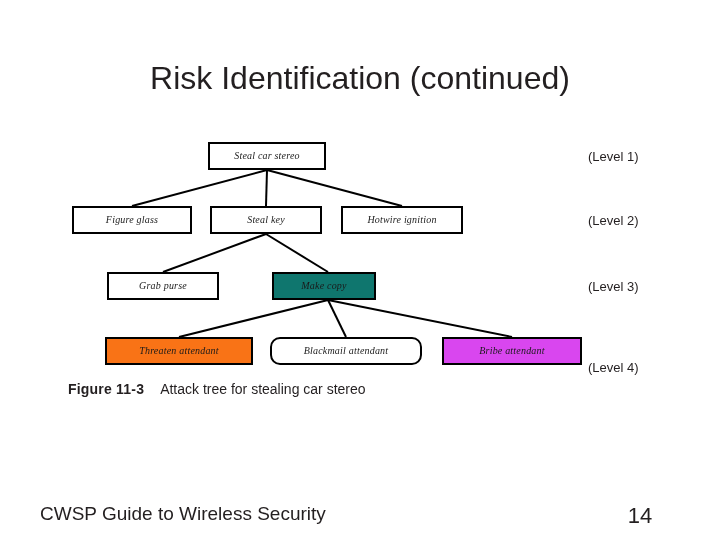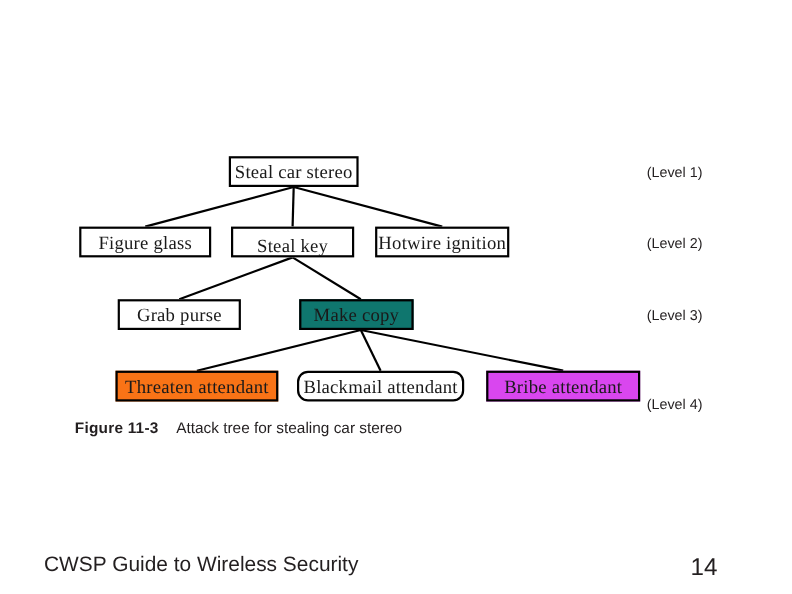--- a/index.html
+++ b/index.html
@@ -51,28 +51,29 @@
     height: 290px;
   }
 
   
   .tree-node {
     position: absolute;
     box-sizing: border-box;
     background: #ffffff;
     border: 2px solid #000000;
     font-family: "Liberation Serif", serif;
-    font-size: 17px;
+    font-size: 10px;
     line-height: 1;
     color: #1a1a1a;
     display: flex;
     align-items: center;
     justify-content: center;
     white-space: nowrap;
     letter-spacing: 0.2px;
+    font-style: italic;
   }
 
   
   .level-label {
     position: absolute;
     font-family: "Liberation Sans", sans-serif;
     font-size: 13px;
     color: #231f20;
     white-space: nowrap;
   }
@@ -118,41 +119,42 @@
     font-family: "Liberation Sans", sans-serif;
     font-size: 22px;
     color: #231f20;
   }
 </style>
 </head>
 <body>
 
 <div id="slide">
 
+  <div id="slide-title">Risk Identification (continued)</div>
 
   <div id="figure-area">
 
     <svg id="tree-svg" viewBox="0 0 720 290" aria-hidden="true">
         <line x1="267" y1="50" x2="132" y2="86" stroke="#000000" stroke-width="2"></line>
         <line x1="267" y1="50" x2="266" y2="86" stroke="#000000" stroke-width="2"></line>
         <line x1="267" y1="50" x2="402" y2="86" stroke="#000000" stroke-width="2"></line>
         <line x1="266" y1="114" x2="163" y2="152" stroke="#000000" stroke-width="2"></line>
         <line x1="266" y1="114" x2="328" y2="152" stroke="#000000" stroke-width="2"></line>
         <line x1="328" y1="180" x2="179" y2="217" stroke="#000000" stroke-width="2"></line>
         <line x1="328" y1="180" x2="346" y2="217" stroke="#000000" stroke-width="2"></line>
         <line x1="328" y1="180" x2="512" y2="217" stroke="#000000" stroke-width="2"></line>
       </svg>
 
   <div class="tree-node" style="left: 208px; top: 22px; width: 118px; height: 28px; border-color: rgb(0, 0, 0); background: rgb(255, 255, 255);">
         <span>Steal car stereo</span>
       </div>
       <div class="tree-node" style="left: 72px; top: 86px; width: 120px; height: 28px; border-color: rgb(0, 0, 0); background: rgb(255, 255, 255);">
         <span>Figure glass</span>
       </div>
-      <div class="tree-node" style="left: 210px; top: 86px; width: 112px; height: 28px; border-color: rgb(0, 0, 0); background: rgb(255, 255, 255); align-items: flex-end;">
+      <div class="tree-node" style="left: 210px; top: 86px; width: 112px; height: 28px; border-color: rgb(0, 0, 0); background: rgb(255, 255, 255);">
         <span>Steal key</span>
       </div>
       <div class="tree-node" style="left: 341px; top: 86px; width: 122px; height: 28px; border-color: rgb(0, 0, 0); background: rgb(255, 255, 255);">
         <span>Hotwire ignition</span>
       </div>
       <div class="tree-node" style="left: 107px; top: 152px; width: 112px; height: 28px; border-color: rgb(0, 0, 0); background: rgb(255, 255, 255);">
         <span>Grab purse</span>
       </div>
       <div class="tree-node" style="left: 272px; top: 152px; width: 104px; height: 28px; border-color: rgb(0, 0, 0); background: #0f766e;">
         <span>Make copy</span>

